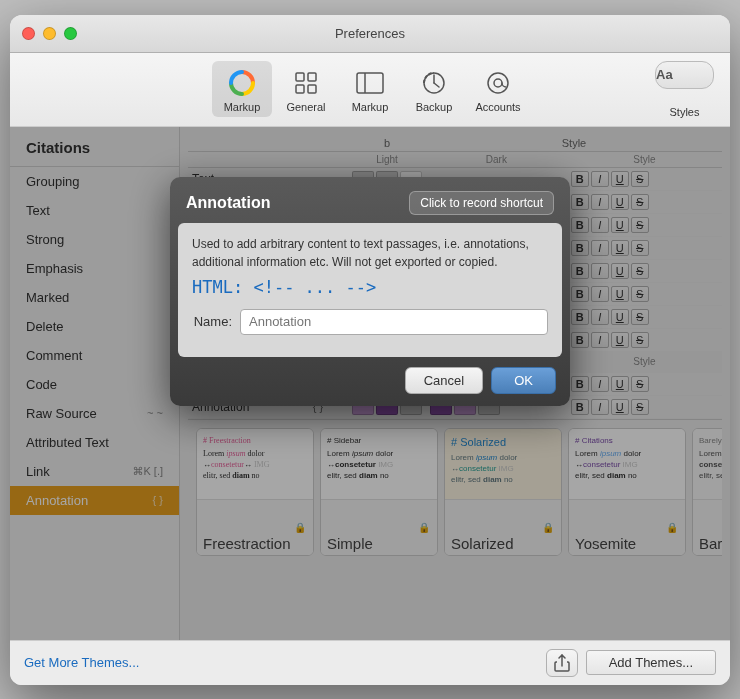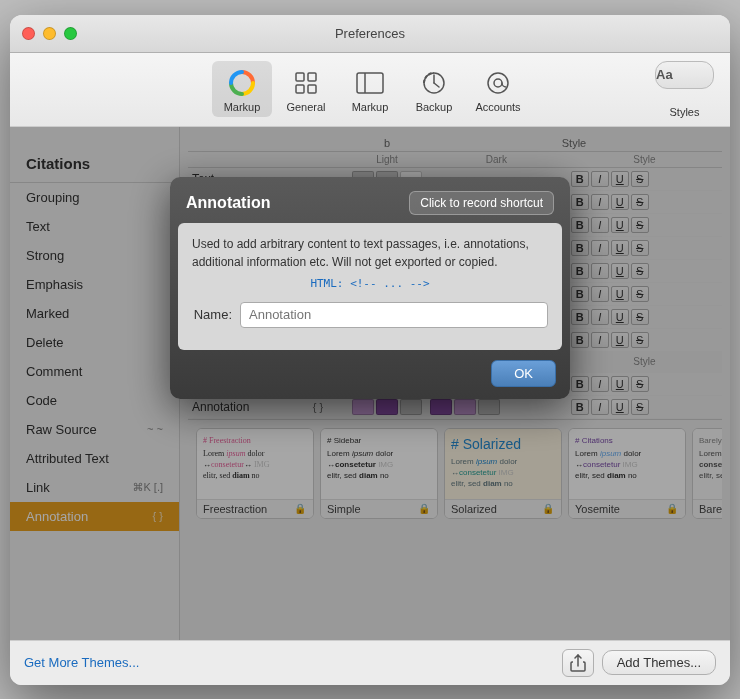--- a/index.html
+++ b/index.html
@@ -127,21 +127,21 @@
       flex: 1;
       overflow: hidden;
       position: relative;
     }
     
     .sidebar {
       width: 170px;
       background: #f0f0f0;
       border-right: 1px solid #d0d0d0;
       flex-shrink: 0;
-      padding-top: 16px;
+      padding-top: 0;
     }
     .sidebar-title {
       font-size: 15px;
       font-weight: 600;
       color: #333;
       padding: 12px 16px 10px;
       border-bottom: 1px solid #d0d0d0;
     }
     .sidebar-item {
       padding: 7px 16px;
@@ -304,22 +304,22 @@
       display: flex;
       align-items: center;
       justify-content: center;
       cursor: pointer;
       font-size: 14px;
       color: #555;
     }
     .add-themes-btn {
       background: linear-gradient(to bottom, #f5f5f5, #e5e5e5);
       border: 1px solid #b0b0b0;
-      border-radius: 10px;
-      padding: 4px 14px;
+      border-radius: 3px;
+      padding: 4px 22px;
       font-size: 13px;
       color: #333;
       cursor: pointer;
     }
     
     .modal-overlay {
       position: absolute;
       top: 0; left: 0; right: 0; bottom: 0;
       background: rgba(0,0,0,0.35);
       display: flex;
@@ -361,25 +361,24 @@
       border-radius: 6px;
       padding: 12px 14px;
     }
     .modal-desc {
       font-size: 12px;
       color: #333;
       line-height: 1.5;
       margin-bottom: 6px;
     }
     .modal-html {
-      font-size: 11px;
+      font-size: 17px;
       color: #1a6bbf;
       font-family: monospace;
       margin-bottom: 12px;
-      text-align: center;
     }
     .modal-field {
       display: flex;
       align-items: center;
       margin-bottom: 10px;
       gap: 8px;
     }
     .modal-field label {
       font-size: 13px;
       color: #333;
@@ -437,21 +436,21 @@
       font-weight: 500;
     }
 
     
     .theme-freestraction .theme-preview { background: #fff; }
     .theme-simple .theme-preview { background: #fff; }
     .theme-solarized .theme-preview { background: #fdf6e3; }
     .theme-yosemite .theme-preview { background: #fff; }
     .theme-barely .theme-preview { background: #f8f8f8; }
 
-    .theme-name-label { font-size: 11px; }
+    .theme-name-label { font-size: 15px; margin-top: 32px; }
   </style>
 </head>
 <body>
 
 <div class="window">
 
   <div class="titlebar">
     <div class="titlebar-buttons">
       <div class="titlebar-btn btn-close"></div>
       <div class="titlebar-btn btn-min"></div>
@@ -892,21 +891,21 @@
             <div style="font-size:8px;color:#333">elitr, sed <span style="font-weight:bold">diam</span> no</div>
           </div>
           <div class="theme-footer">
             <span class="theme-name-label">Simple</span>
             <span class="lock-icon">🔒</span>
           </div>
         </div>
 
         <div class="theme-card theme-solarized">
           <div class="theme-preview" style="background:#fdf6e3">
-            <div style="color:#268bd2;font-size:14px;margin-bottom:2px"># Solarized</div>
+            <div style="color:#268bd2;font-size:11px;margin-bottom:2px"># Solarized</div>
             <div style="font-size:8px;color:#657b83">Lorem <span style="color:#268bd2;font-style:italic">ipsum</span> dolor</div>
             <div style="font-size:8px;color:#657b83">↔<span style="color:#2aa198">consetetur</span> <span style="color:#ccc">IMG</span></div>
             <div style="font-size:8px;color:#657b83">elitr, sed <span style="font-weight:bold">diam</span> no</div>
           </div>
           <div class="theme-footer">
             <span class="theme-name-label">Solarized</span>
             <span class="lock-icon">🔒</span>
           </div>
         </div>
 
@@ -948,20 +947,21 @@
           <p class="modal-html">
             <span>HTML:</span>
             <span>&lt;!-- ... --&gt;</span>
           </p>
           <div class="modal-field">
             <label>Name:</label>
             <input class="modal-input" type="text" placeholder="Annotation" style="">
           </div>
         </div>
         <div class="modal-footer">
+          <button class="modal-cancel-btn">Cancel</button>
           <button class="modal-ok-btn">OK</button>
         </div>
       </div>
     </div>
   </div>
 
   <div class="bottom-bar">
     <a class="get-more-link">Get More Themes...</a>
     <div class="bottom-right">
       <div class="share-btn">

